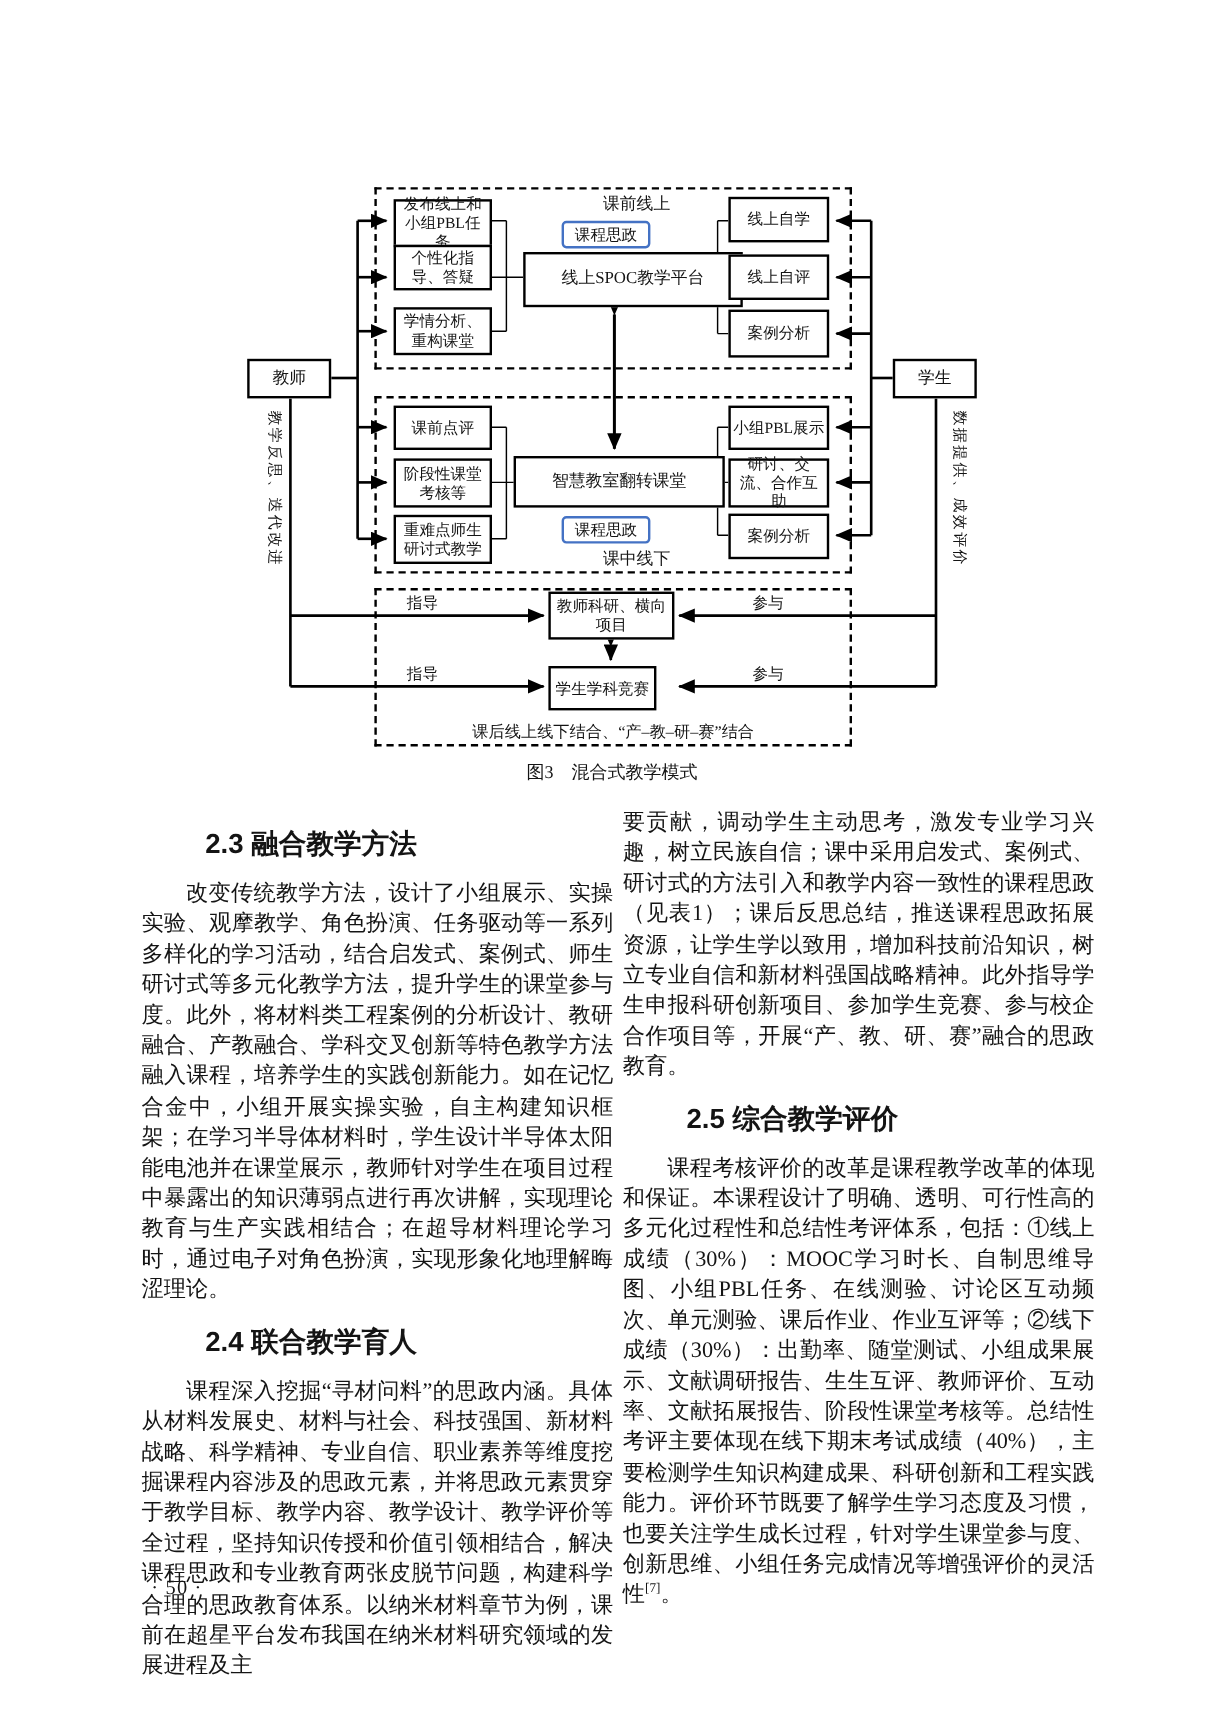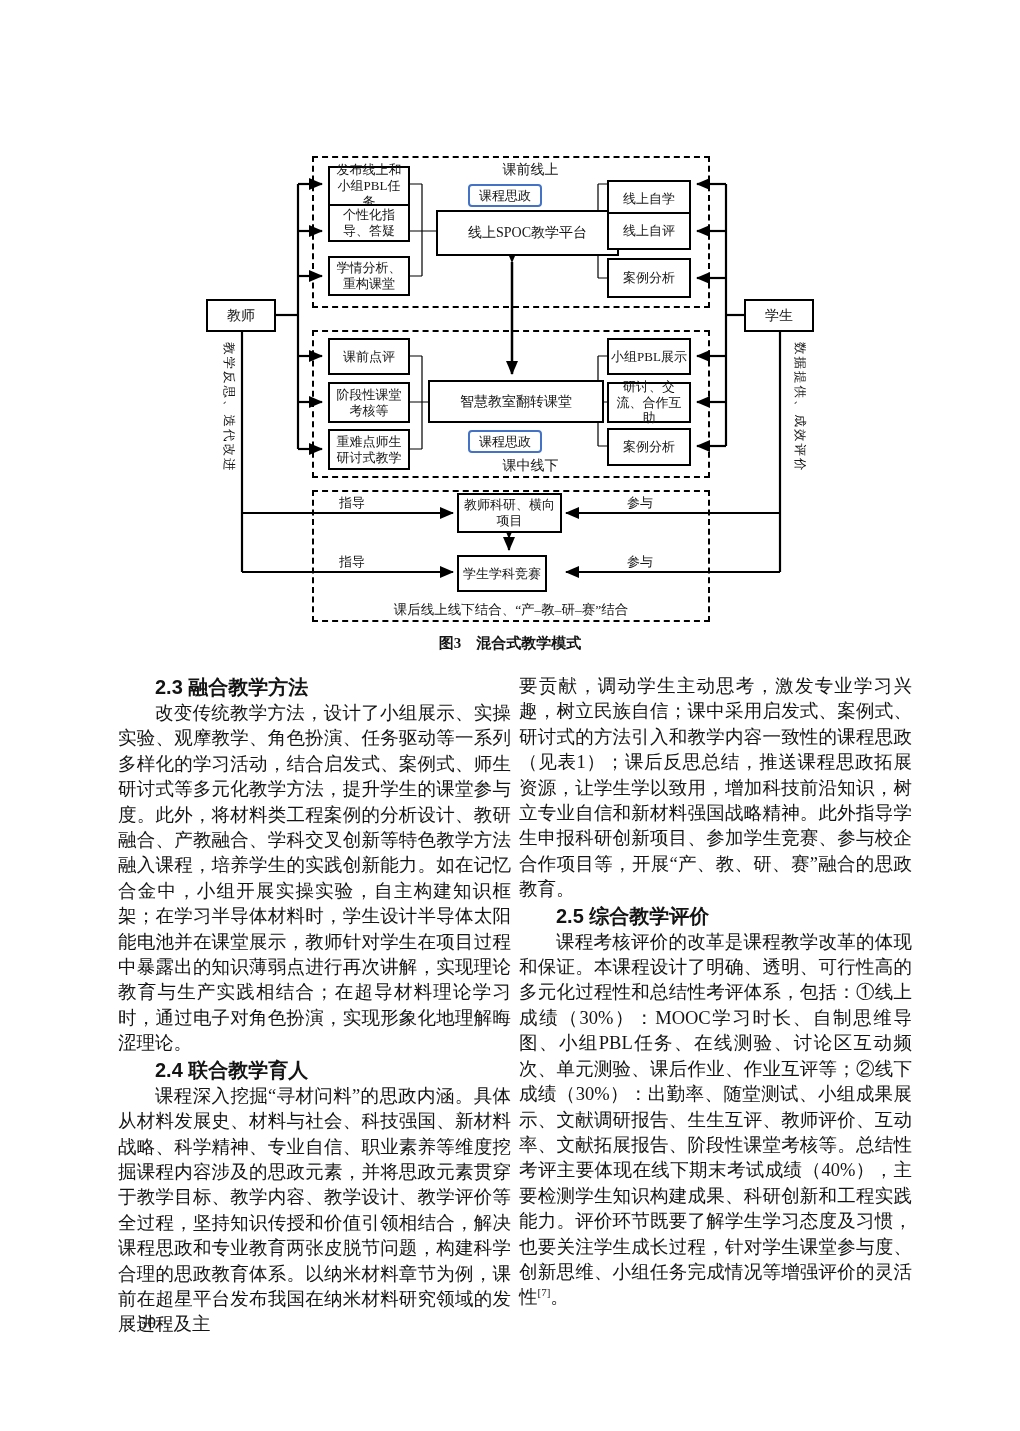--- a/index.html
+++ b/index.html
@@ -22,28 +22,28 @@
     position:absolute;border:2px solid #4472c4;border-radius:4px;background:#fff;
     box-sizing:border-box;display:flex;align-items:center;justify-content:center;
     font-size:13px;
   }
   .figlabel{position:absolute;font-size:14px;text-align:center;}
   .small-label{position:absolute;font-size:13px;text-align:center;}
   .vlabel{
     position:absolute;font-size:12.5px;letter-spacing:2px;white-space:nowrap;
     transform:rotate(90deg);transform-origin:0 0;
   }
-  .caption{position:absolute;font-size:15px;font-weight:bold;text-align:center;}
+  .caption{position:absolute;font-size:15px;font-weight:normal;text-align:center;}
   
   .col{
     position:absolute;width:393px;text-align:justify;
     font-size:18.5px;line-height:25.4px;
   }
   .col h3{
-    margin:0;padding-left:37px;font-size:20px;line-height:27px;
+    margin:16px;padding-left:37px;font-size:23px;line-height:27px;
     font-weight:bold;font-family:"Liberation Sans","DejaVu Sans",sans-serif;
   }
   .col p{margin:0;text-indent:37px;}
   .col p.cont{text-indent:0;}
   .col sup{font-size:11px;line-height:0;}
   .pageno{position:absolute;font-size:17px;letter-spacing:1px;}
 </style>
 </head>
 <body>
 
@@ -118,21 +118,21 @@
     <div class="vlabel" style="left:808px;top:342px">数据提供、成效评价</div>
 
     <div class="figlabel" style="left:437px;top:161px;width:187px">课前线上</div>
     <div class="bluebox" style="left:468px;top:184px;width:74px;height:23px">课程思政</div>
     <div class="nbox big" style="left:436px;top:210px;width:183px;height:46px">线上SPOC教学平台</div>
 
     <div class="nbox" style="left:328px;top:166px;width:82px;height:40px">发布线上和小组PBL任务</div>
     <div class="nbox" style="left:328px;top:204px;width:82px;height:38px">个性化指导、答疑</div>
     <div class="nbox" style="left:328px;top:256px;width:82px;height:40px">学情分析、重构课堂</div>
 
-    <div class="nbox" style="left:607px;top:180px;width:84px;height:38px">线上自学</div>
+    <div class="nbox" style="left:607px;top:164px;width:84px;height:38px">线上自学</div>
     <div class="nbox" style="left:607px;top:212px;width:84px;height:38px">线上自评</div>
     <div class="nbox" style="left:607px;top:258px;width:84px;height:40px">案例分析</div>
 
     <div class="nbox big" style="left:428px;top:380px;width:176px;height:43px">智慧教室翻转课堂</div>
     <div class="bluebox" style="left:468px;top:430px;width:74px;height:23px">课程思政</div>
     <div class="figlabel" style="left:437px;top:457px;width:187px">课中线下</div>
 
     <div class="nbox" style="left:328px;top:338px;width:82px;height:37px">课前点评</div>
     <div class="nbox" style="left:328px;top:382px;width:82px;height:41px">阶段性课堂考核等</div>
     <div class="nbox" style="left:328px;top:429px;width:82px;height:41px">重难点师生研讨式教学</div>

